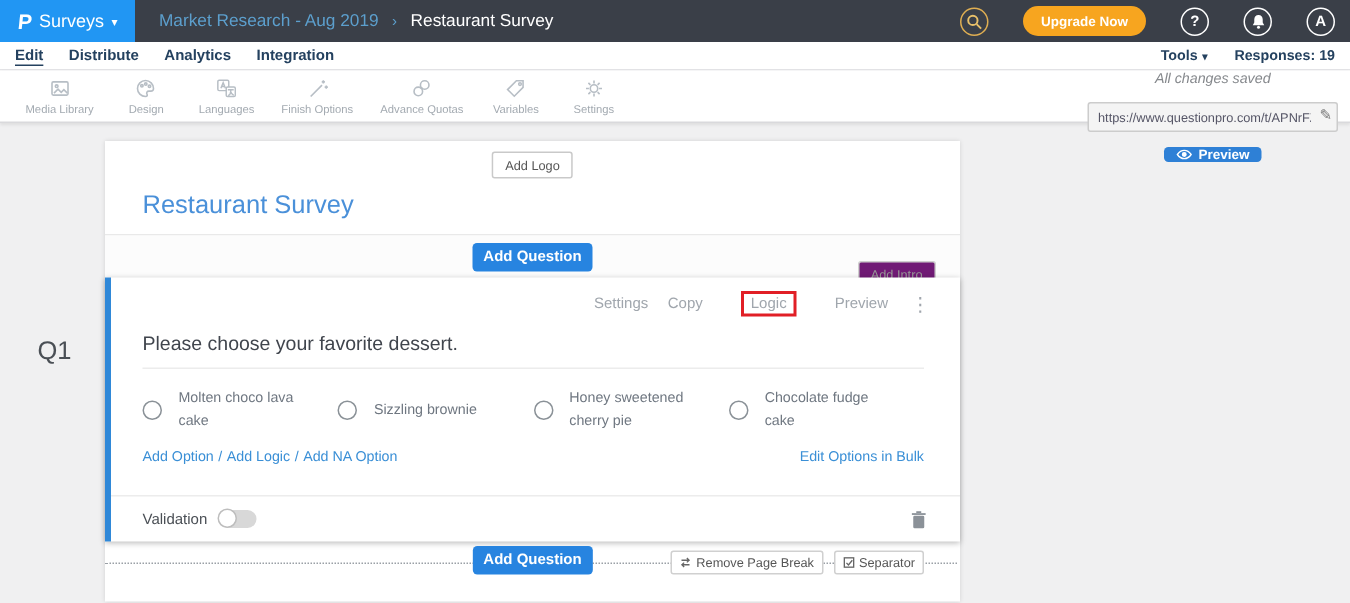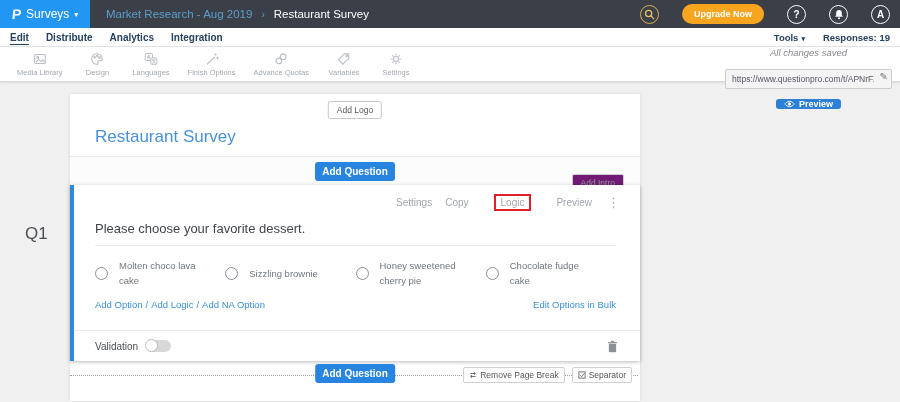--- a/index.html
+++ b/index.html
@@ -91,21 +91,21 @@
   .validation-label { font-size:10px; color:#4a4f55; }
   .toggle { width:25px; height:12px; background:#d8d8d8; border-radius:7px; margin-left:8px; position:relative; cursor:pointer; }
   .knob { position:absolute; left:-1px; top:-1px; width:13px; height:13px; background:#fff;
           border:1px solid #bdbdbd; border-radius:50%; }
   .trash { margin-left:auto; color:#8b9198; cursor:pointer; display:flex; }
 
   
   .page-break-row { position:relative; height:30px; margin-top:4px; }
   .dotted { position:absolute; left:0; right:2px; top:10px; border-top:1px dotted #9aa0a6; }
   .pb-add { position:absolute; left:50%; transform:translateX(-50%); top:-1px; }
-  .chips { position:absolute; right:8px; top:2px; display:flex; gap:7px; }
+  .chips { position:absolute; right:24px; top:2px; display:flex; gap:7px; }
   .chip { background:#fff; border:1px solid #d0d0d0; border-radius:2px; font-size:8.5px; color:#555;
           display:flex; align-items:center; gap:3px; padding:2px 5px; cursor:pointer; }
   .chip svg { display:block; }
 </style>
 </head>
 <body>
 
 <div class="screen">
 
   <header class="topbar">

